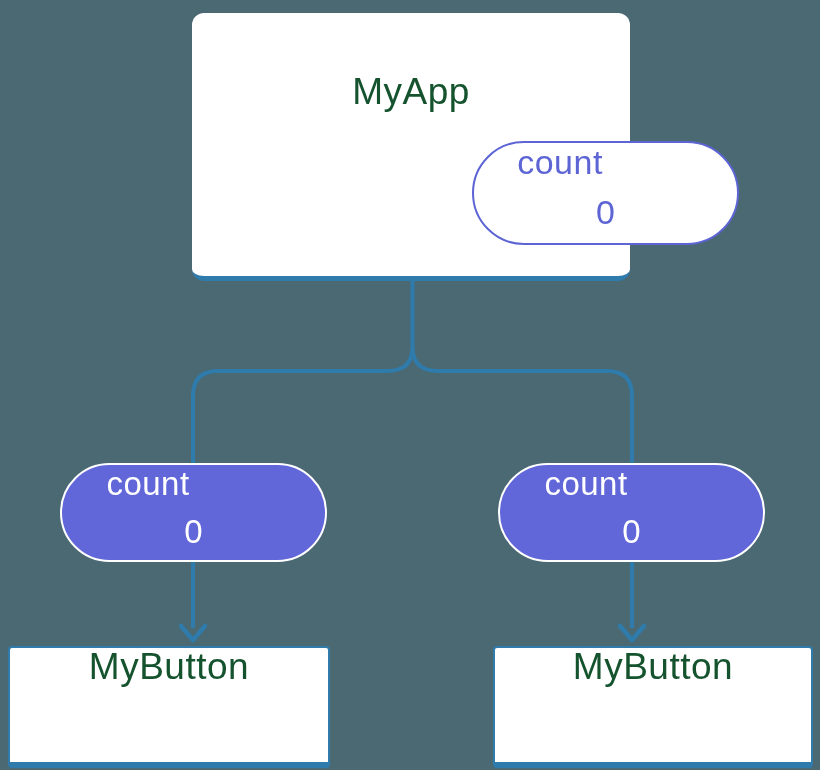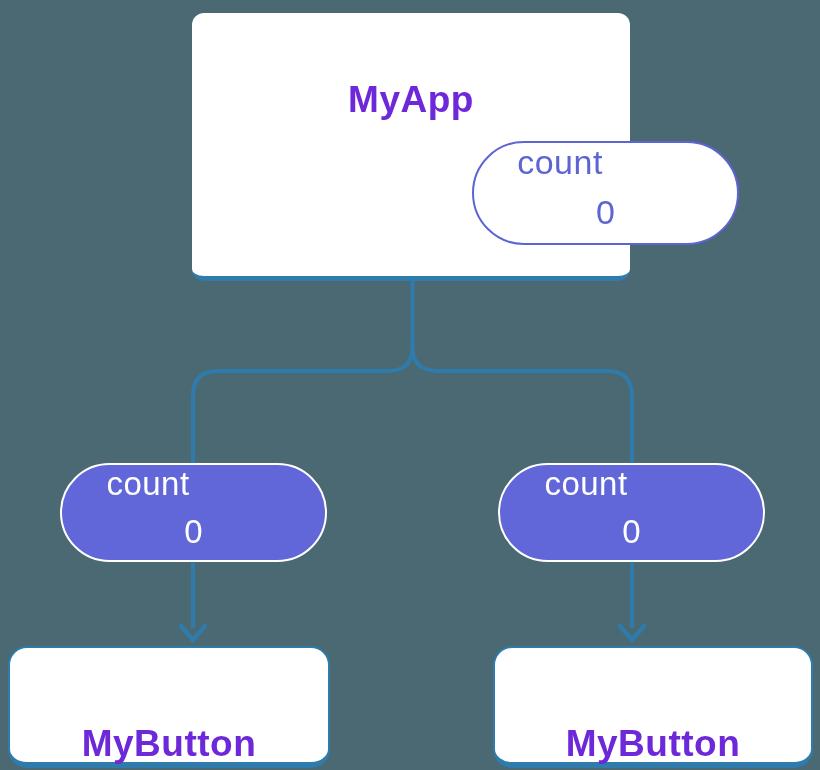--- a/index.html
+++ b/index.html
@@ -27,31 +27,30 @@
   .card-root {
     left: 192px; top: 13px;
     width: 438px; height: 268px;
     border-radius: 12px;
     border-bottom: 5px solid #2e7bac;
   }
   .card-title {
     position: absolute;
     left: 0; top: 60px; width: 100%;
     text-align: center;
-    font-size: 37px; font-weight: 700;
+    font-size: 37px; font-weight: 400;
     letter-spacing: 0.5px;
-    color: #6d28d9;
+    color: #14532d;
     line-height: 1;
-    margin-top: 8px;
   }
   .card-button {
     border: 2.5px solid #2e7bac;
     border-bottom-width: 6px;
-    border-radius: 19px;
-    display: flex; align-items: flex-end; justify-content: center;
+    border-radius: 4px;
+    display: flex; align-items: flex-start; justify-content: center;
   }
   .card-button .card-title { position: static; top: auto; }
   .card-button-left  { left: 8px;   top: 646px; width: 322px; height: 122px; }
   .card-button-right { left: 493px; top: 646px; width: 320px; height: 122px; }
 
   
   .pill {
     position: absolute;
     box-sizing: border-box;
     display: flex;

